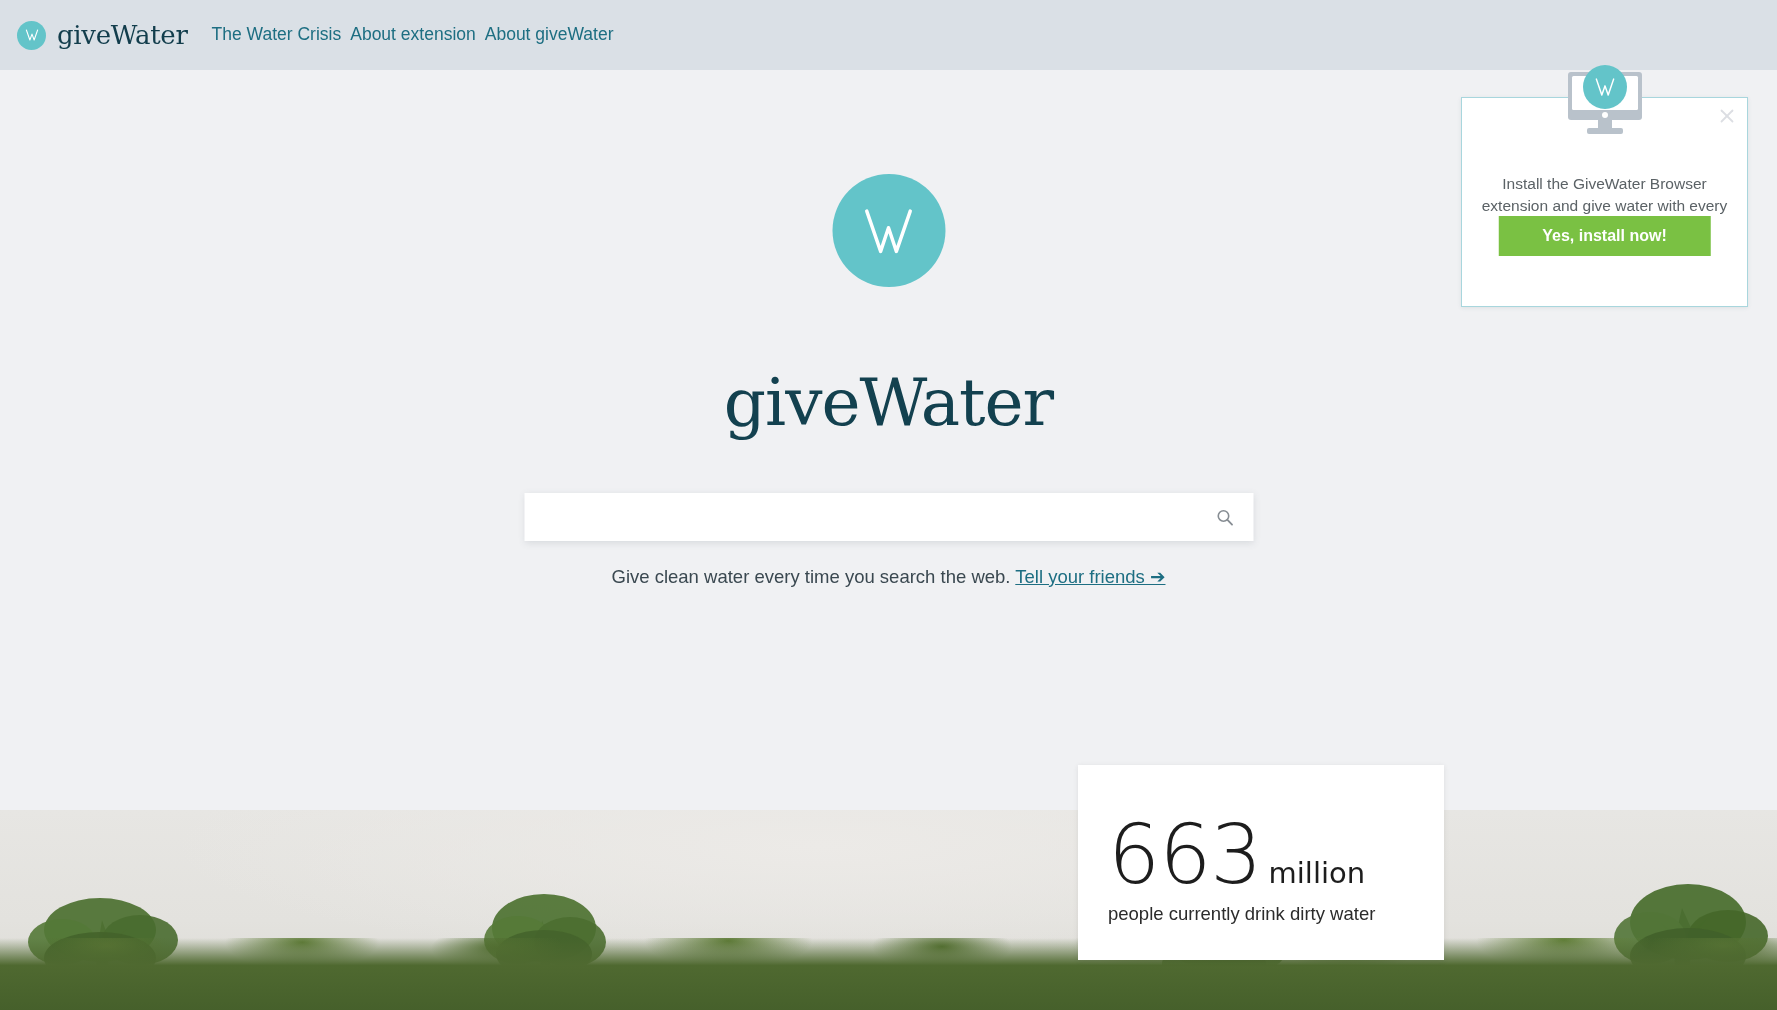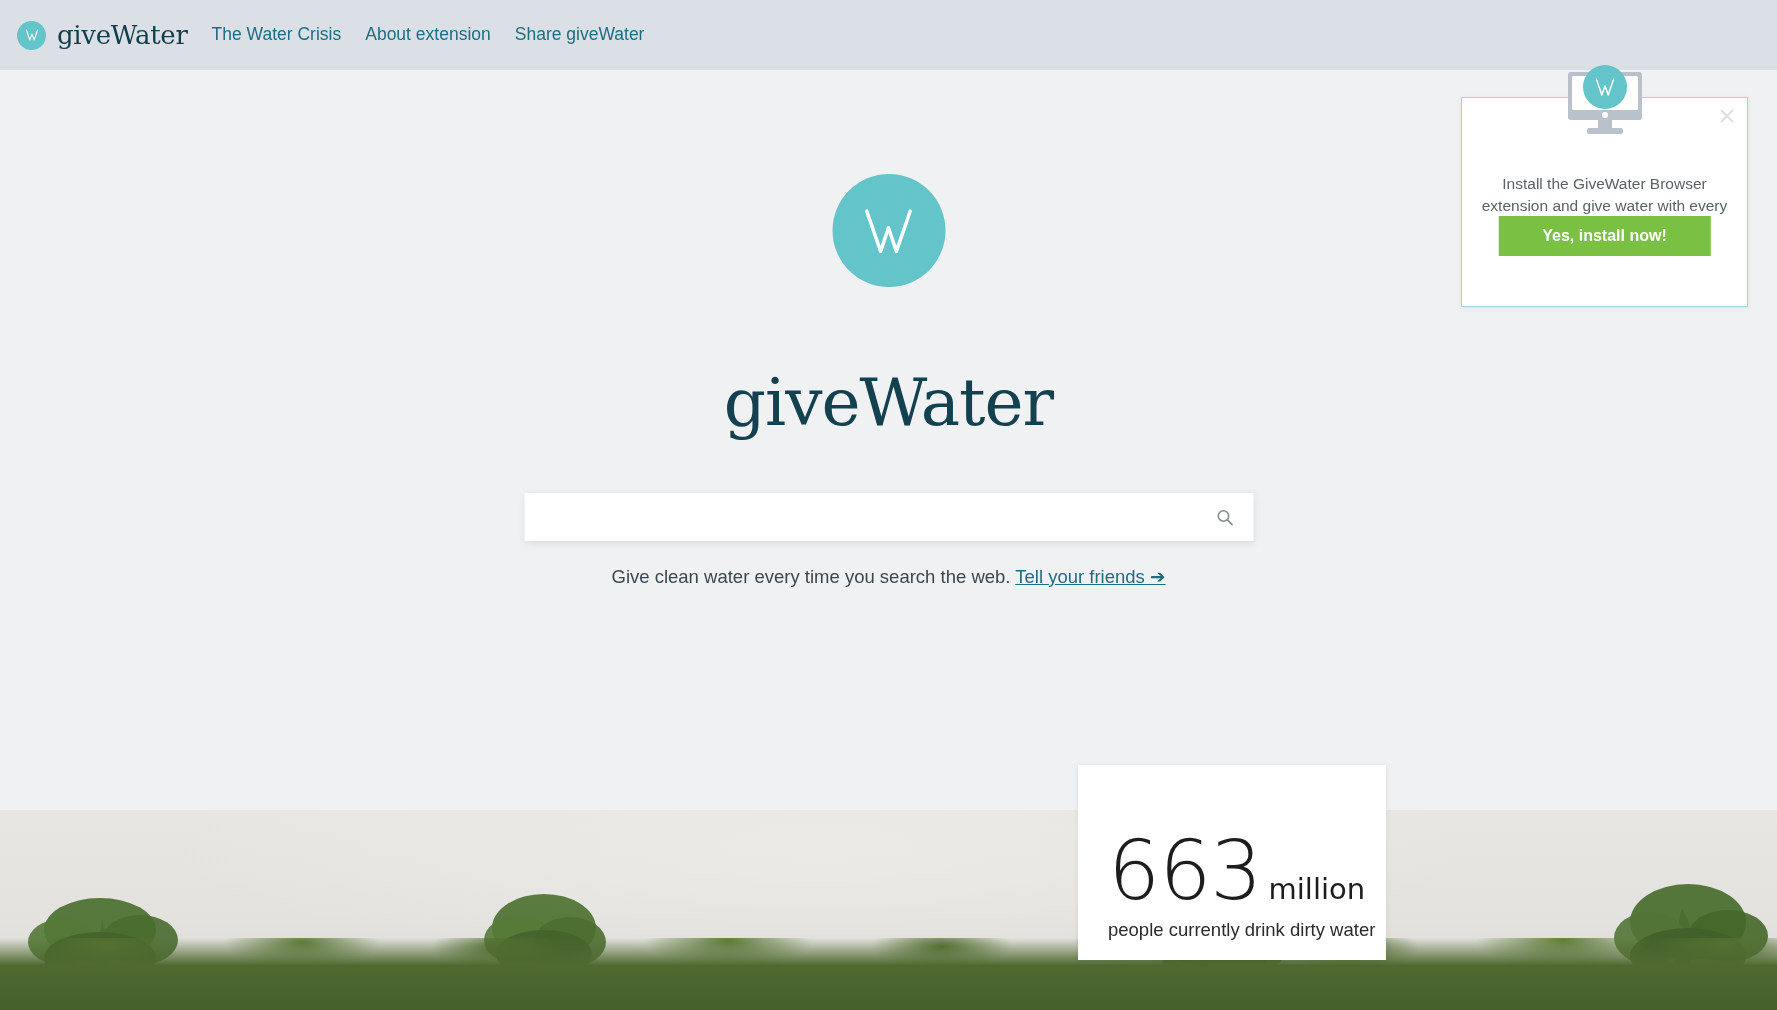--- a/index.html
+++ b/index.html
@@ -53,21 +53,21 @@
     font-size: 26px;
     font-weight: 400;
     color: #123d4c;
     letter-spacing: -0.3px;
     line-height: 1;
   }
 
   .nav-links {
     display: flex;
     align-items: center;
-    gap: 24px;
+    gap: 9px;
   }
   .nav-link {
     font-size: 17.5px;
     color: #1d6e82;
     text-decoration: none;
     white-space: nowrap;
     line-height: 1;
   }
 
   
@@ -216,26 +216,26 @@
     position: absolute;
     bottom: 8px;
   }
   .tree svg { display: block; }
 
   
   .stat-card {
     position: absolute;
     left: 1078px;
     top: 765px;
-    width: 308px;
+    width: 366px;
     height: 195px;
     background: #ffffff;
     box-shadow: 0 1px 5px rgba(60,60,60,0.10);
     z-index: 10;
-    padding: 68px 0 0 30px;
+    padding: 52px 0 0 30px;
   }
   .stat-number-row {
     display: flex;
     align-items: baseline;
     line-height: 1;
   }
   .stat-number {
     font-family: "DejaVu Sans", sans-serif;
     font-weight: 300;
     font-size: 82px;
@@ -342,21 +342,21 @@
       <svg width="20" height="20" viewBox="0 0 32 32" aria-hidden="true">
         <path d="M7 8 L12.6 24 L16 14.5 L19.4 24 L25 8" fill="none" stroke="#ffffff" stroke-width="1.7" stroke-linecap="round" stroke-linejoin="round"></path>
       </svg>
     </span>
     <span class="brand-name">giveWater</span>
   </a>
 
   <nav class="nav-links">
     <a class="nav-link" href="#">The Water Crisis</a>
     <a class="nav-link" href="#">About extension</a>
-    <a class="nav-link" href="#">Share giveWater</a>
+    <a class="nav-link" href="#">About giveWater</a>
   </nav>
 </header>
 
 <div class="landscape">
   <div class="sky"></div>
   <div class="canopy">
     <div class="canopy-back"></div>
     <div class="tree" style="left:470px;">
       <svg width="150" height="118" viewBox="0 0 150 118" aria-hidden="true">
         <path d="M72 118 L70 64 L60 50 L70 58 L72 36 L78 56 L92 44 L80 62 L80 118 Z" fill="#5d6b45"></path>

